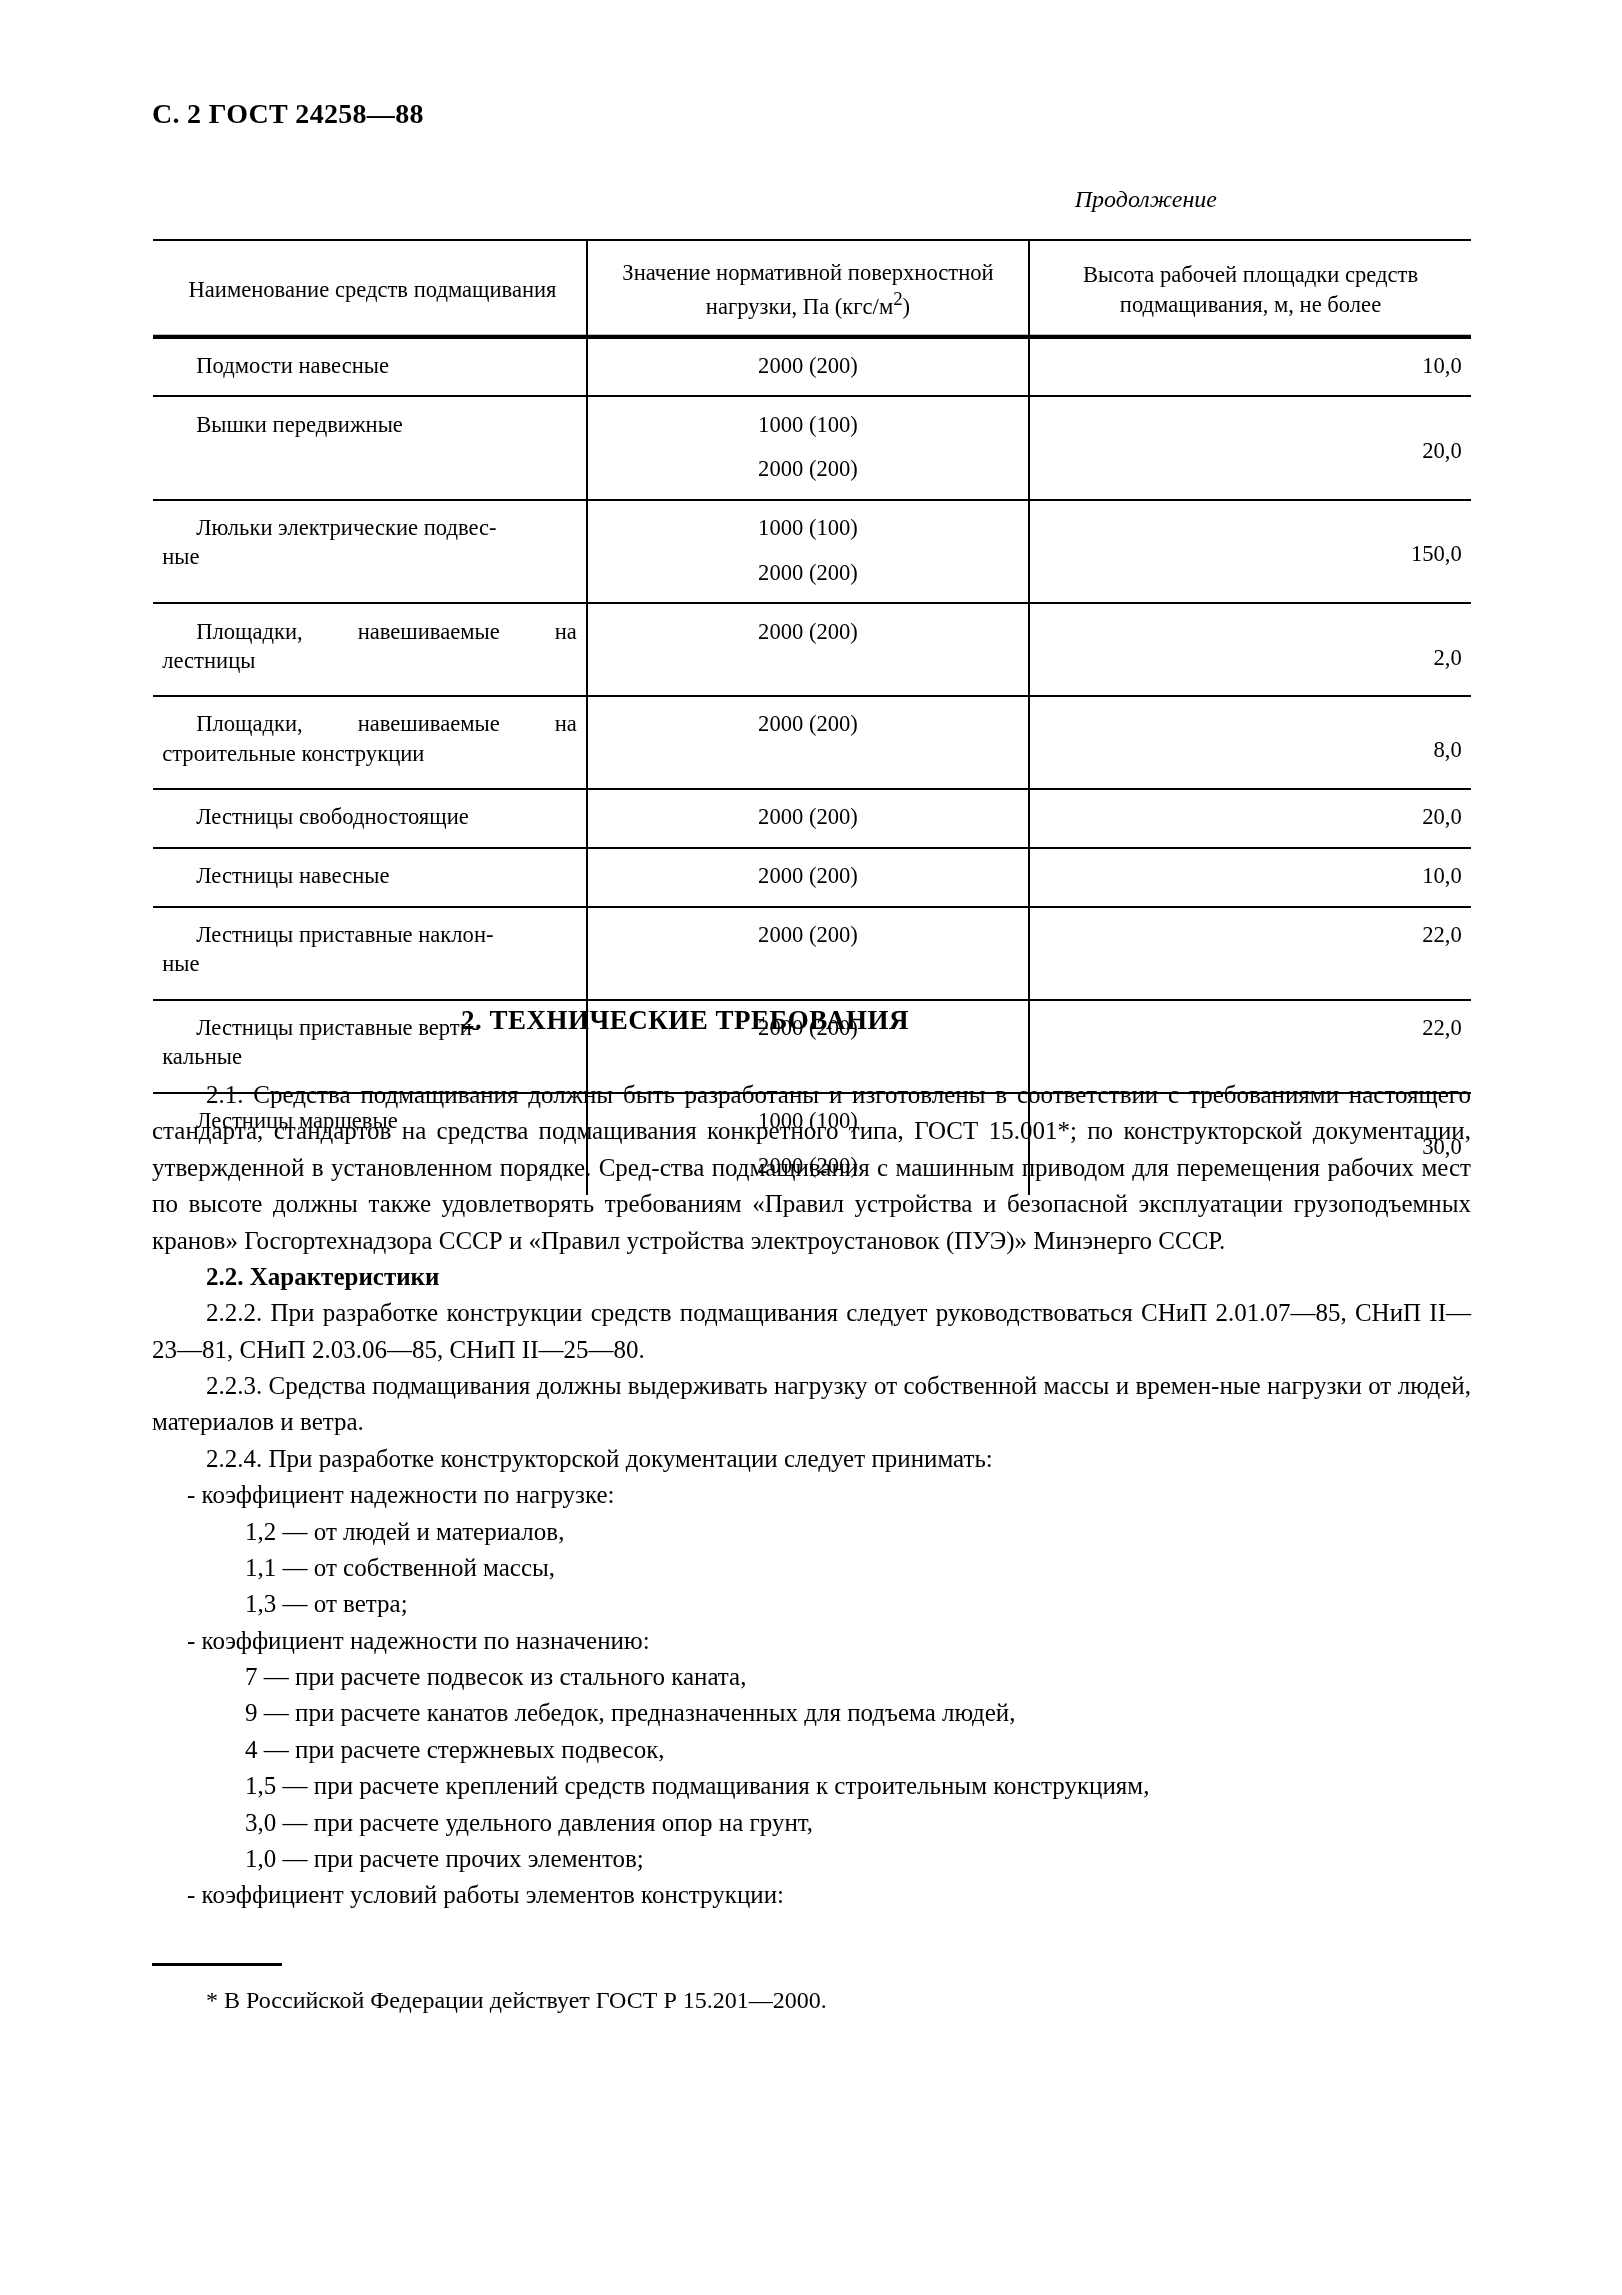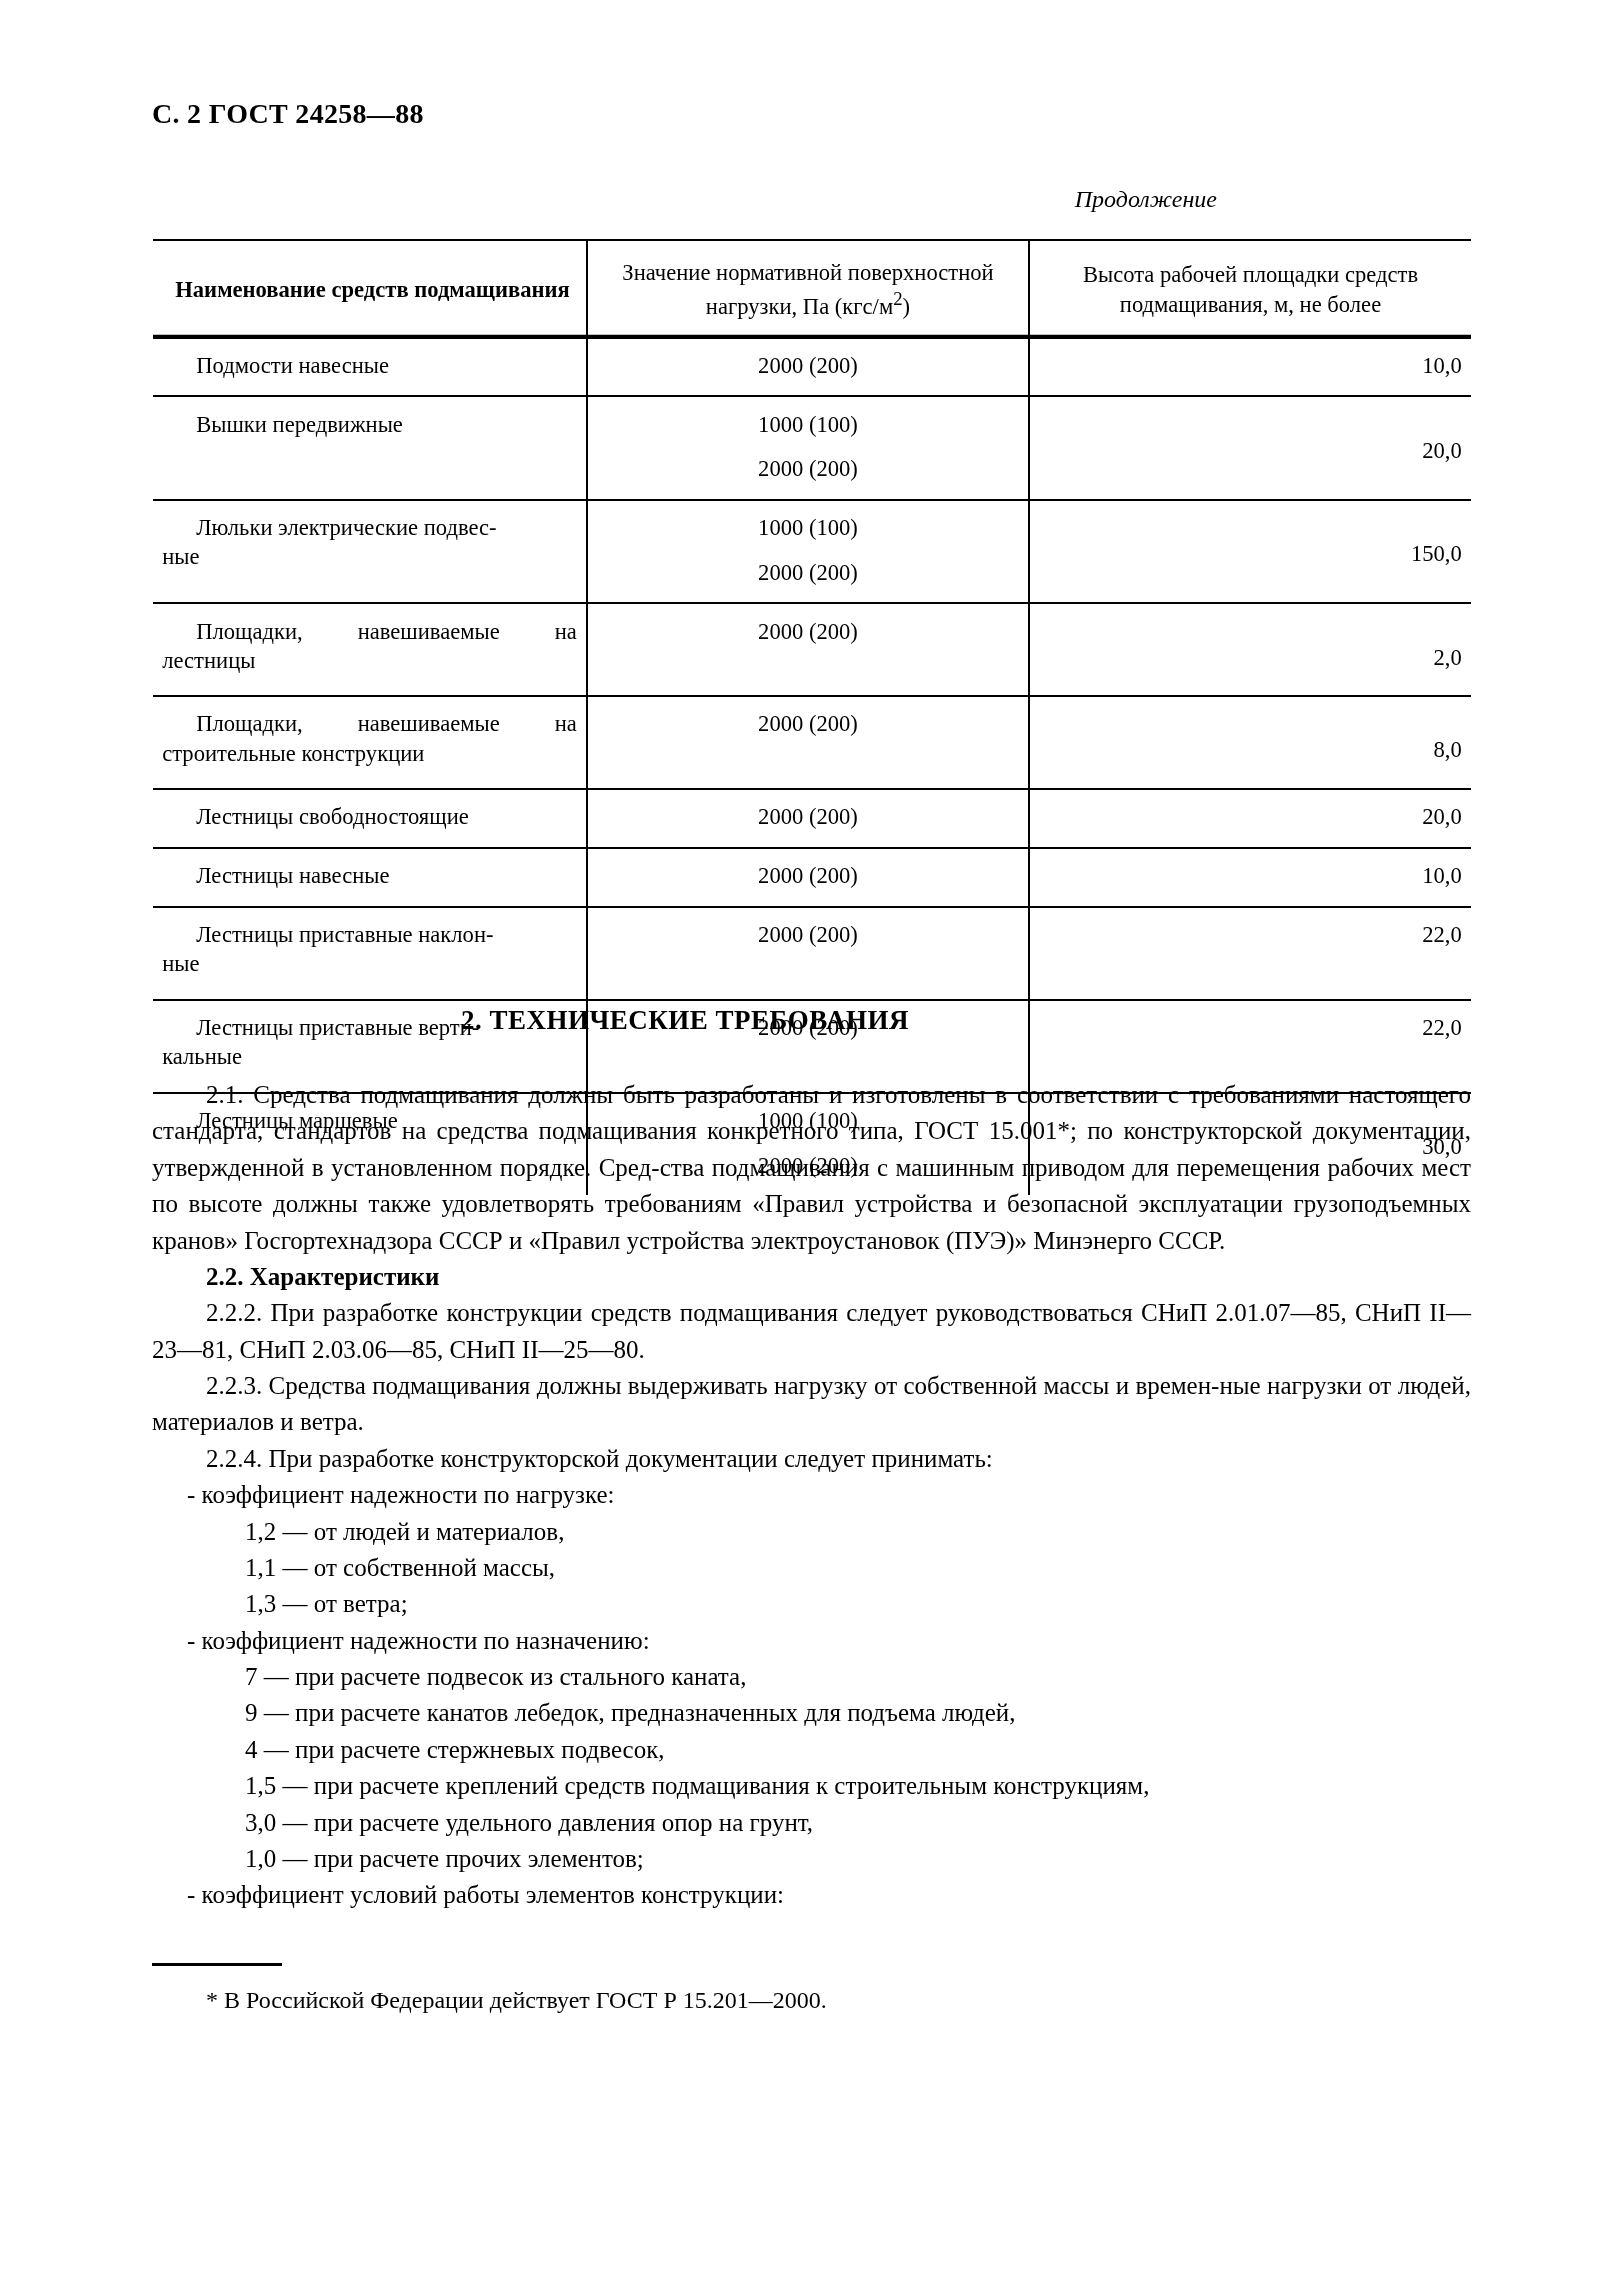--- a/index.html
+++ b/index.html
@@ -65,21 +65,20 @@
     vertical-align: middle;
     padding: 17px 10.7px 15.3px 10.7px;
     line-height: 1.30;
     border-top: 2.3px solid #000;
     border-bottom: 2.3px solid #000;
     box-shadow: inset 0 -6.1px 0 -3.8px #000;
   }
   table.gost thead th.col-name {
     padding-left: 17px;
     padding-right: 11px;
-    font-weight: bold;
   }
   table.gost thead th.div-l { border-left: 2.3px solid #000; }
 
   table.gost tbody td {
     vertical-align: top;
     padding: 12.2px 9.2px 15.3px 9.2px;
     border-bottom: 2.3px solid #000;
     line-height: 1.30;
   }
   table.gost tbody tr:last-child td { border-bottom: none; }

